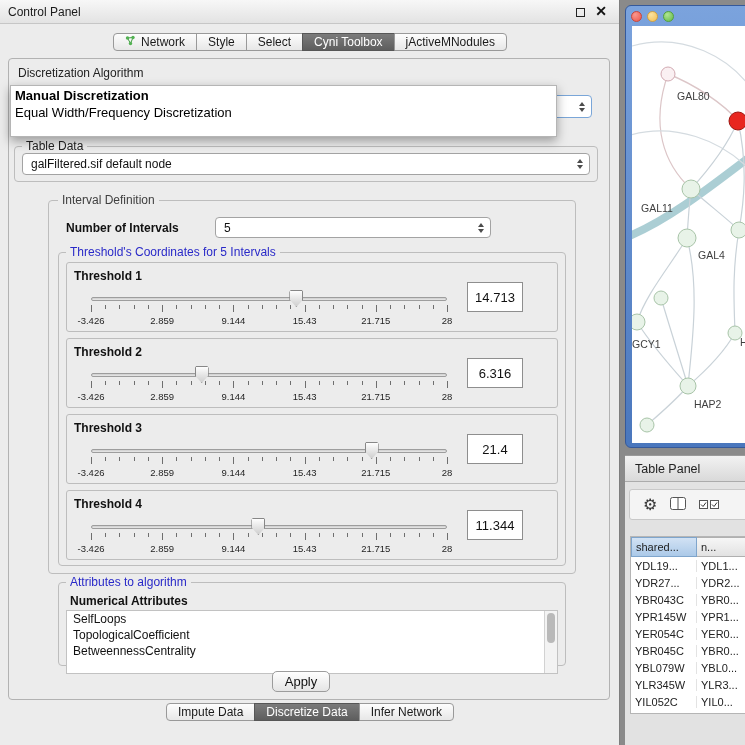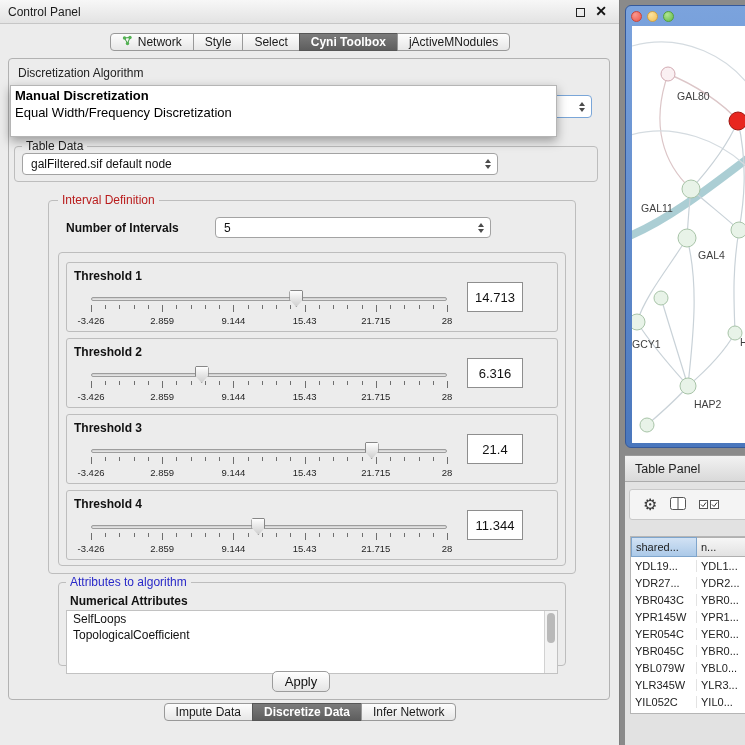--- a/index.html
+++ b/index.html
@@ -14,40 +14,40 @@
   .float-btn { position:absolute; right:34px; top:8px; width:9px; height:9px; border:1.5px solid #222; cursor:default; }
   .close-btn { position:absolute; right:12px; top:3px; font-size:14px; font-weight:bold; color:#111; cursor:default; }
 
   .tab-row { position:absolute; left:0; width:620px; display:flex; justify-content:center; }
   .tab-row.top { top:33px; }
   .tab-row.bottom { top:703px; }
   .tab { height:18px; padding:0 11px; display:flex; align-items:center; gap:5px; font-size:12px; color:#1a1a1a;
          background:linear-gradient(#fdfdfd,#e7e7e7); border:1px solid #999; margin-left:-1px; cursor:default; }
   .tab:first-child { border-radius:4px 0 0 4px; margin-left:0; }
   .tab:last-child { border-radius:0 4px 4px 0; }
-  .tab.selected { background:linear-gradient(#7b7b7b,#5e5e5e); color:#fff; border-color:#565656;font-weight:bold; }
+  .tab.selected { background:linear-gradient(#7b7b7b,#5e5e5e); color:#fff; border-color:#565656; }
 
   .inner-panel { position:absolute; left:8px; top:58px; width:602px; height:642px; border:1px solid #b2b2b2; border-radius:4px; background:#ececec; }
 
   .algo-label { position:absolute; left:18px; top:66px; font-size:12px; color:#222; z-index:1; }
   .combo { position:absolute; background:#fff; border:1px solid #a3a3a3; border-radius:4px; font-size:12px; color:#111; display:flex; align-items:center; }
   .combo .cval { padding-left:8px; white-space:nowrap; overflow:hidden; }
   .spin { position:absolute; right:6px; top:50%; transform:translateY(-50%); display:flex; flex-direction:column; gap:2px; }
   .arr-up { width:0; height:0; border-left:3.5px solid transparent; border-right:3.5px solid transparent; border-bottom:4px solid #4c4c4c; }
   .arr-dn { width:0; height:0; border-left:3.5px solid transparent; border-right:3.5px solid transparent; border-top:4px solid #4c4c4c; }
   .algo-combo { left:420px; top:95px; width:172px; height:23px; border-color:#7aa6d8; z-index:5; }
 
   .popup { position:absolute; left:10px; top:85px; width:547px; height:52px; background:#fff; border:1px solid #b5b5b5; box-shadow:0 4px 10px rgba(0,0,0,.35); z-index:50; padding-top:1px; }
   .popup-prompt { height:15px; text-align:center; font-size:12px; color:#b0b0b0; line-height:15px; }
   .popup-item { height:17px; line-height:17px; font-size:13px; padding-left:4px; color:#000; }
   .popup-item.bold { font-weight:bold; }
 
   .group { position:absolute; border:1px solid #bdbdbd; border-radius:4px; }
   .group-label { position:absolute; font-size:12px; background:#ececec; padding:0 4px; line-height:14px; z-index:2; }
-  .green { color:#b91c1c; }
+  .green { color:#404040; }
   .blue { color:#2929c8; }
 
   .bold-label { position:absolute; font-size:12px; font-weight:bold; color:#111; }
 
   .tbox { position:absolute; left:66px; width:492px; height:70px; border:1px solid #bdbdbd; border-radius:3px; background:#ececec; }
   .tlabel { position:absolute; left:7px; top:6px; font-size:12px; font-weight:bold; color:#111; }
   .track { position:absolute; left:24px; top:34px; width:356px; height:4px; background:linear-gradient(#cdcdcd,#e9e9e9); border:1px solid #9d9d9d; border-radius:2px; }
   .thumb { position:absolute; top:-8px; width:14px; height:17px; z-index:3;
            background:linear-gradient(#fefefe,#cfcfcf); border:1px solid #878787;
            clip-path:polygon(10% 0,90% 0,100% 12%,100% 55%,50% 100%,0 55%,0 12%); }
@@ -142,41 +142,42 @@
         </span>
     </div>
 
     <div class="popup">
       <div class="popup-item bold">Manual Discretization</div>
       <div class="popup-item">Equal Width/Frequency Discretization</div>
     </div>
 
     <div class="group" style="left:14px;top:146px;width:584px;height:36px;"></div>
     <div class="group-label" style="left:22px;top:139px;color:#222;">Table Data</div>
-    <div class="combo" style="left:22px;top:153px;width:476px;height:22px;">
+    <div class="combo" style="left:22px;top:153px;width:568px;height:22px;">
       <span class="cval">galFiltered.sif default node</span>
       <span class="spin">
           <span class="arr-up"></span>
           <span class="arr-dn"></span>
         </span>
     </div>
 
     <div class="group" style="left:48px;top:200px;width:528px;height:374px;"></div>
     <div class="group-label green" style="left:58px;top:193px;">Interval Definition</div>
 
     <div class="bold-label" style="left:66px;top:221px;">Number of Intervals</div>
     <div class="combo" style="left:215px;top:217px;width:276px;height:21px;">
       <span class="cval">5</span>
       <span class="spin">
           <span class="arr-up"></span>
           <span class="arr-dn"></span>
         </span>
     </div>
 
     <div class="group" style="left:58px;top:252px;width:508px;height:314px;"></div>
+    <div class="group-label blue" style="left:66px;top:245px;">Threshold's Coordinates for 5 Intervals</div>
 
     <div class="tbox" style="top:262px;">
       <div class="tlabel">Threshold 1</div>
       <div class="track">
         <div class="thumb" style="left: calc(57.72% - 7px);"></div>
       </div>
       <div class="ticks">
           <div class="tick major" style="left: 0%;"></div>
           <div class="tick" style="left: 4%;"></div>
           <div class="tick" style="left: 8%;"></div>
@@ -346,20 +347,21 @@
         </div>
       <input class="tvalue" readonly="" value="11.344" style="">
     </div>
 
     <div class="group" style="left:58px;top:582px;width:508px;height:84px;"></div>
     <div class="group-label blue" style="left:66px;top:575px;">Attributes to algorithm</div>
     <div class="bold-label" style="left:70px;top:594px;">Numerical Attributes</div>
     <div class="attr-list">
       <div class="attr-item">SelfLoops</div>
         <div class="attr-item">TopologicalCoefficient</div>
+        <div class="attr-item">BetweennessCentrality</div>
         <div class="vscroll">
           <div class="vthumb"></div>
         </div>
     </div>
 
     <button class="push-btn">Apply</button>
 
     <div class="tab-row bottom">
       <div class="tab">
           <span>Impute Data</span>

